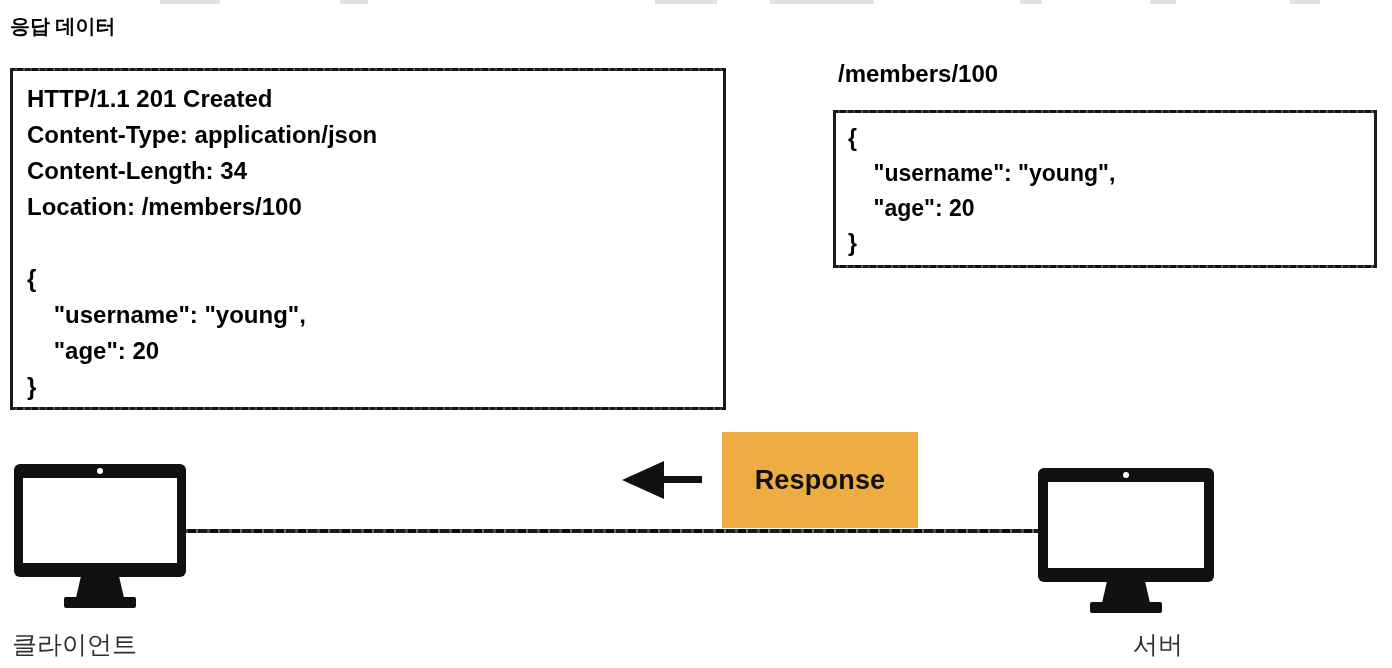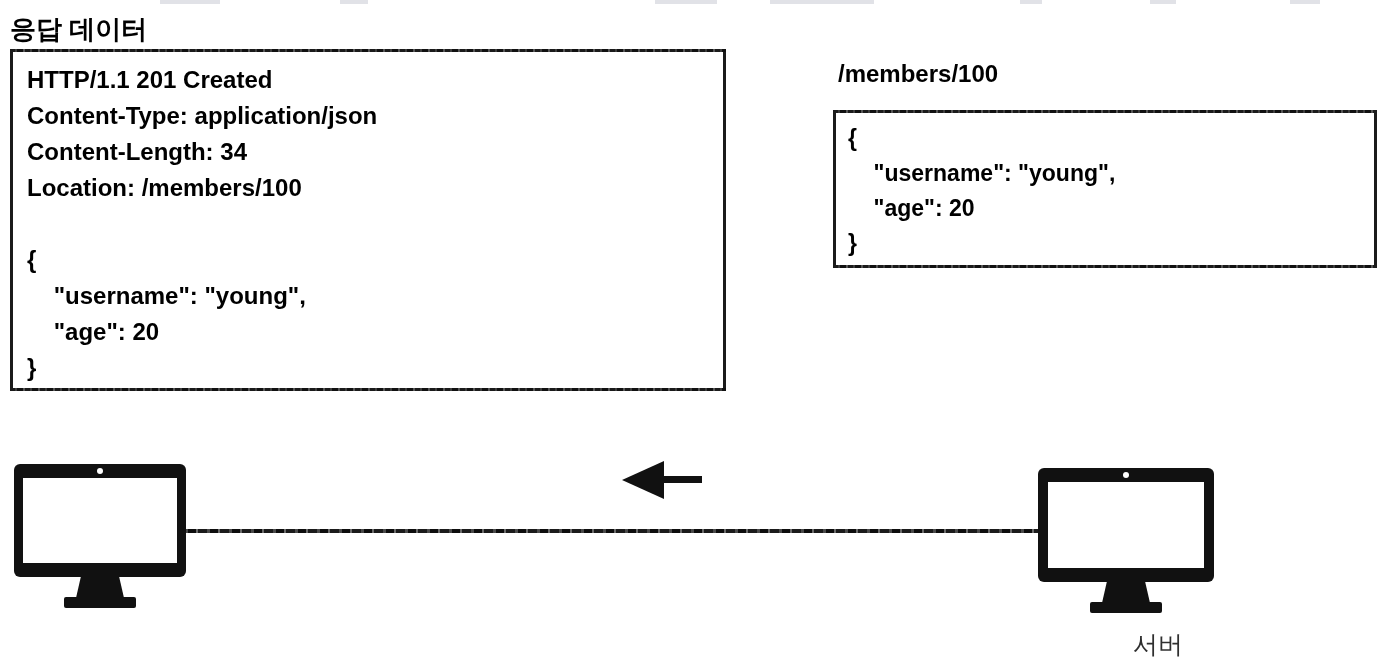--- a/index.html
+++ b/index.html
@@ -32,21 +32,21 @@
   
   .label {
     position: absolute;
     font-weight: bold;
     white-space: nowrap;
     line-height: 1;
   }
   #response-data-label {
     left: 10px;
     top: 16px;
-    font-size: 26px;
+    font-size: 20px;
   }
   #resource-uri-label {
     left: 838px;
     top: 62px;
     font-size: 24px;
   }
 
   
   .sketch-box {
     position: absolute;
@@ -69,21 +69,21 @@
       #111111 7px, #111111 13px,
       #555555 13px, #555555 15px
     );
     pointer-events: none;
   }
   .sketch-box::before { top: -3px; }
   .sketch-box::after  { bottom: -3px; }
 
   #response-box {
     left: 10px;
-    top: 49px;
+    top: 68px;
     width: 716px;
     height: 342px;
   }
   #resource-box {
     left: 833px;
     top: 110px;
     width: 544px;
     height: 158px;
   }
 
@@ -219,33 +219,37 @@
 
   <div id="resource-box" class="sketch-box">
     <div class="box-text">{
     "username": "young",
     "age": 20
 }</div>
   </div>
 
   <div id="network-line"></div>
 
+  <div id="response-tag">
+    <span id="response-tag-label">Response</span>
+  </div>
 
   <svg id="response-arrow" viewBox="0 0 80 38">
     <rect x="36" y="15" width="44" height="7" fill="#111111"></rect>
     <polygon points="0,19 42,0 42,38" fill="#111111"></polygon>
   </svg>
 
   <div id="client-monitor" class="monitor">
     <div class="bezel" style="height:113px;"></div>
     <div class="screen" style="left:9px;top:14px;width:154px;height:85px;"></div>
     <div class="camdot" style="left:83px;top:4px;"></div>
     <div class="neck" style="left:62px;top:113px;width:48px;height:21px;clip-path:polygon(10% 0,90% 0,100% 100%,0% 100%);"></div>
     <div class="base" style="left:50px;top:133px;width:72px;height:11px;"></div>
   </div>
+  <div id="client-label" class="machine-label">클라이언트</div>
 
   <div id="server-monitor" class="monitor">
     <div class="bezel" style="height:114px;"></div>
     <div class="screen" style="left:10px;top:14px;width:156px;height:86px;"></div>
     <div class="camdot" style="left:85px;top:4px;"></div>
     <div class="neck" style="left:64px;top:114px;width:48px;height:21px;clip-path:polygon(10% 0,90% 0,100% 100%,0% 100%);"></div>
     <div class="base" style="left:52px;top:134px;width:72px;height:11px;"></div>
   </div>
   <div id="server-label" class="machine-label">서버</div>
 

